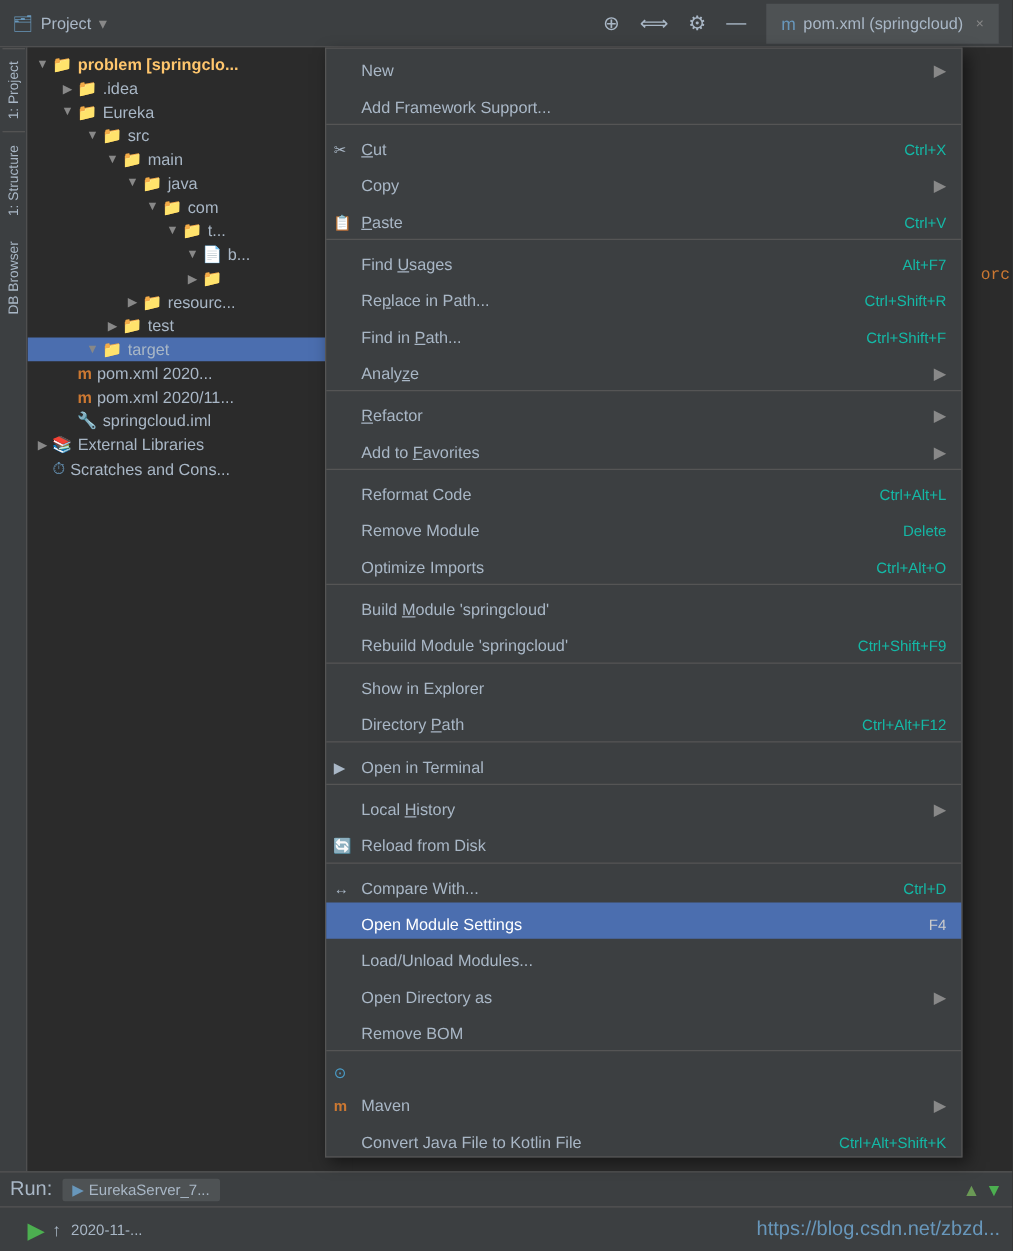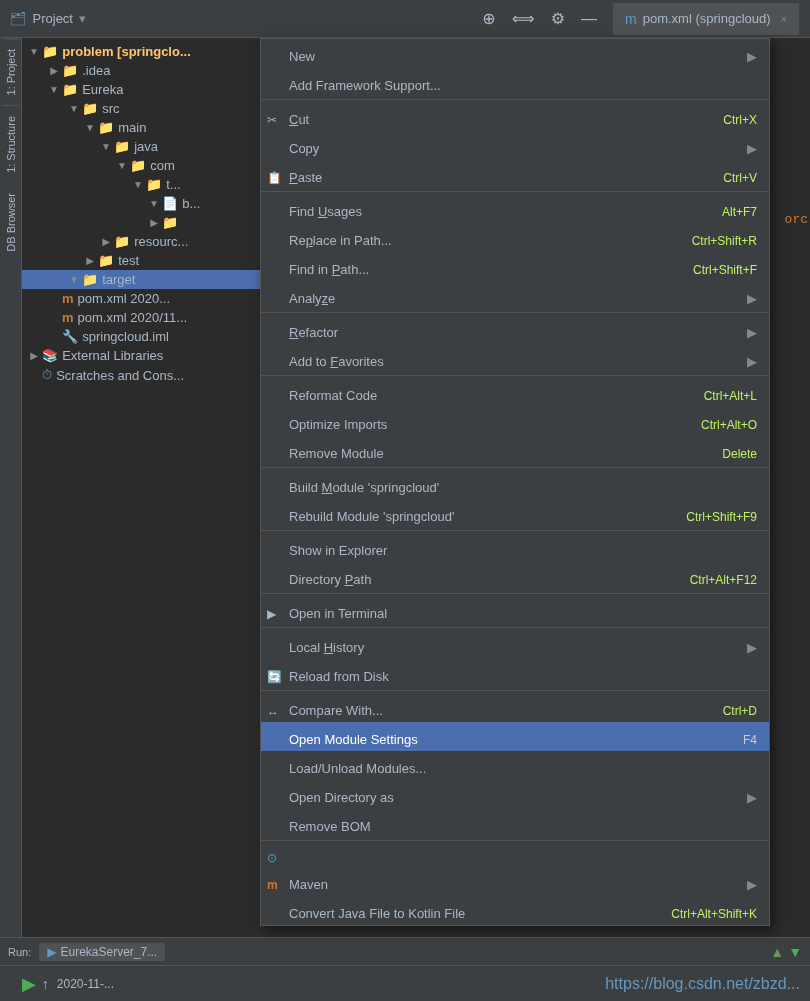--- a/index.html
+++ b/index.html
@@ -127,21 +127,21 @@
       padding: 0;
       min-height: 0;
     }
     .menu-item-label {
       flex: 1;
       color: #a9b7c6;
       font-size: 13px;
     }
     .menu-item-label.highlighted-text { color: #ffffff; }
     .menu-item-shortcut {
-      color: #bef264;
+      color: #14b8a6;
       font-size: 12px;
       margin-left: 20px;
     }
     .menu-item-arrow {
       color: #888;
       margin-left: 8px;
     }
     .menu-item-icon {
       position: absolute;
       left: 6px;
@@ -157,21 +157,21 @@
       border-top: 1px solid #555;
       display: flex;
       align-items: center;
       padding: 0 8px;
       gap: 8px;
       position: absolute;
       bottom: 36px;
       left: 0;
       right: 0;
     }
-    .run-bar-label { color: #a9b7c6; font-size: 11px; }
+    .run-bar-label { color: #a9b7c6; font-size: 16px; }
     .run-bar-server { color: #a9b7c6; background: #4e5254; padding: 2px 8px; font-size: 12px; border-radius: 2px; display: flex; align-items: center; gap: 4px; }
     .run-arrows { display: flex; gap: 4px; margin-left: auto; }
     .run-arrow { color: #6a9955; font-size: 14px; }
 
     
     .status-bar {
       height: 36px;
       background: #3c3f41;
       border-top: 1px solid #555;
       display: flex;
@@ -426,27 +426,27 @@
     </div>
 
     <div class="menu-item separator"></div>
 
     <div class="menu-item">
       <span class="menu-item-label">Reformat Code</span>
       <span class="menu-item-shortcut">Ctrl+Alt+L</span>
     </div>
 
     <div class="menu-item">
+      <span class="menu-item-label">Remove Module</span>
+      <span class="menu-item-shortcut">Delete</span>
+    </div>
+
+    <div class="menu-item">
       <span class="menu-item-label">Optimize Imports</span>
       <span class="menu-item-shortcut">Ctrl+Alt+O</span>
-    </div>
-
-    <div class="menu-item">
-      <span class="menu-item-label">Remove Module</span>
-      <span class="menu-item-shortcut">Delete</span>
     </div>
 
     <div class="menu-item separator"></div>
 
     <div class="menu-item">
       <span class="menu-item-label">Build <u>M</u>odule 'springcloud'</span>
     </div>
 
     <div class="menu-item">
       <span class="menu-item-label">Rebuild Module 'springcloud'</span>

